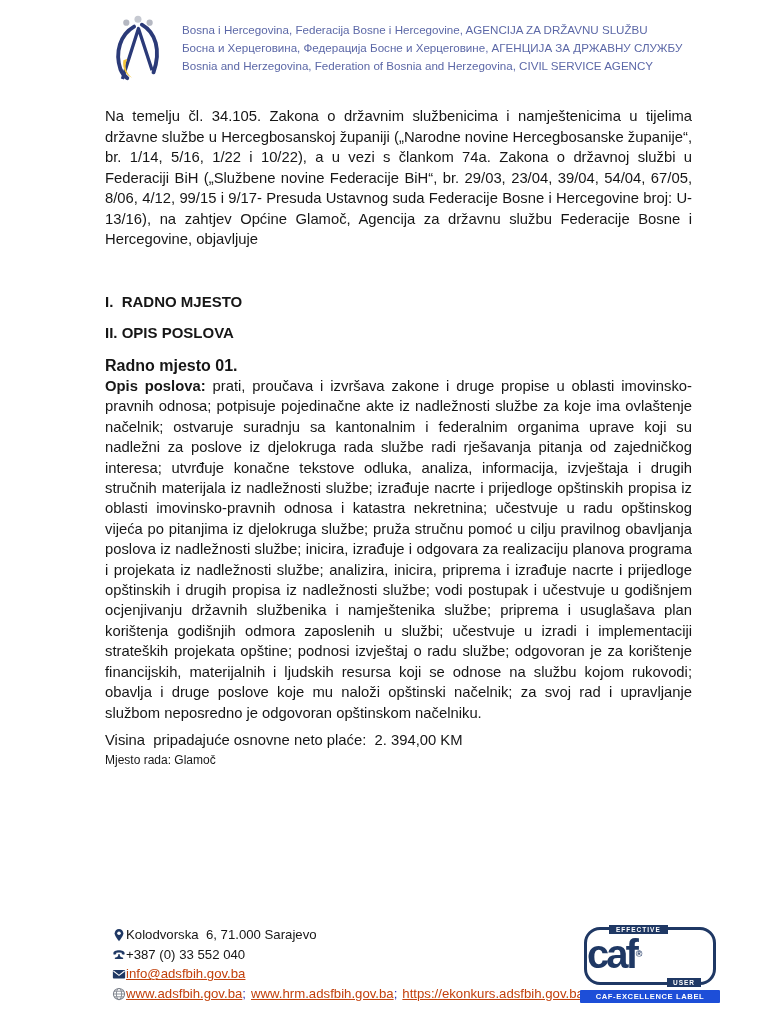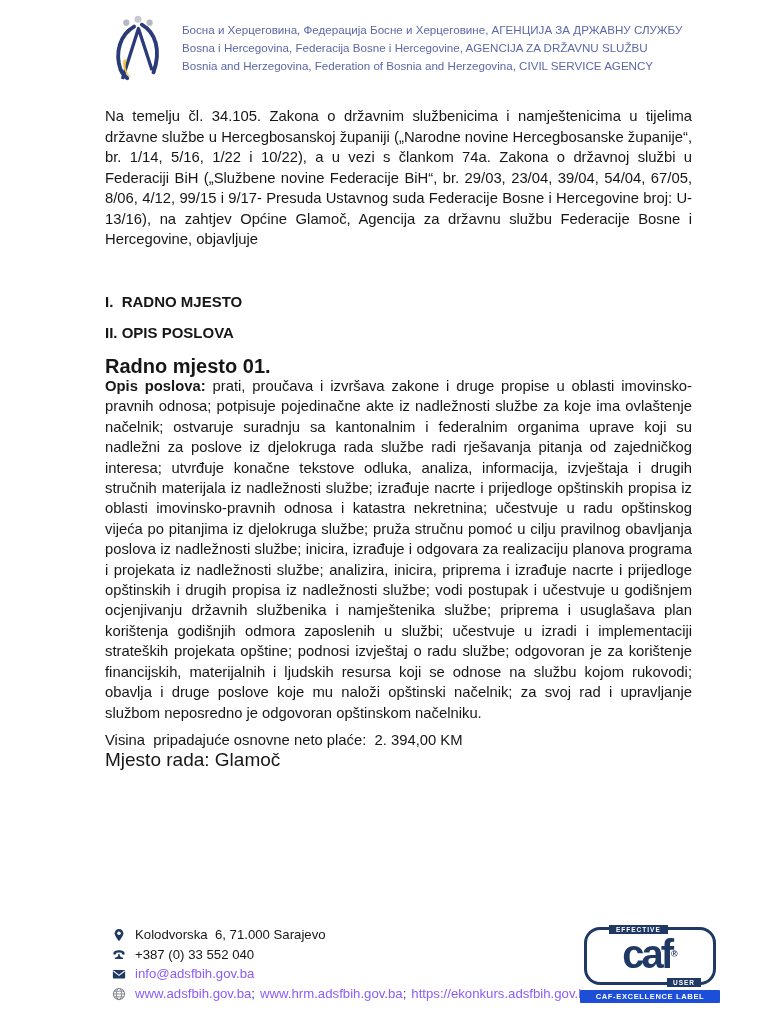--- a/index.html
+++ b/index.html
@@ -15,41 +15,41 @@
   .logo svg{width:70px;height:72px;display:block}
   .header-lines{padding-top:9px;font-size:11.6px;line-height:17.8px;color:#5c68a7;white-space:nowrap}
 
   
   .intro{margin:20px 0 0;font-size:14.8px;line-height:20.5px;text-align:justify}
   .title-block{margin-top:16px;text-align:center;font-size:15px;line-height:21px}
   .t-bold{font-weight:bold}
   .h-sec{margin-top:43px;font-weight:bold;font-size:15px;white-space:pre-wrap}
   .item{margin:10px 0 0;font-size:14.8px;line-height:20.5px;text-align:justify}
   .h-sec2{margin-top:14px;font-weight:bold;font-size:15px}
-  .sub{margin-top:15px;font-weight:bold;font-size:20px;line-height:20.5px}
+  .sub{margin-top:15px;font-weight:bold;font-size:16px;line-height:20.5px}
   .desc{margin:0;font-size:14.8px;line-height:20.4px;text-align:justify}
   .salary{margin:7px 0 0;font-size:14.8px;line-height:20.5px;white-space:pre-wrap}
-  .workplace{margin:0;font-size:19px;line-height:20.5px}
+  .workplace{margin:0;font-size:12px;line-height:20.5px}
 
   
   .contacts{position:absolute;left:112px;top:925px;font-size:13.2px;line-height:19.6px}
-  .c-row{display:flex;align-items:center;gap:9px;height:19.6px}
+  .c-row{display:flex;align-items:center;height:19.6px}
   .c-icon{width:14px;display:flex;justify-content:center}
   .c-icon svg{width:14px;height:14px;display:block}
-  a{color:#8b5cf6;cursor:pointer}
+  a{color:#c2410c;text-decoration:underline;cursor:pointer}
   .sep{color:#3535bb;margin-right:5px}
 
   
   .caf{position:absolute;left:580px;top:927px;width:140px}
   .caf-box{position:relative;width:126px;height:52px;margin:0 auto;
     border:3px solid #1f3864;border-radius:16px;background:#fff}
   .caf-effective{position:absolute;top:-5px;left:22px;background:#1f3864;color:#fff;
     font-size:6.5px;font-weight:bold;letter-spacing:1px;padding:1px 7px}
   .caf-word{font-weight:bold;color:#1f3864;font-size:40px;line-height:48px;
-    text-align:center;letter-spacing:-3px;font-family:"Liberation Sans",sans-serif}
+    text-align:left;letter-spacing:-3px;font-family:"Liberation Sans",sans-serif}
   .caf-reg{font-size:9px;vertical-align:top;letter-spacing:0}
   .caf-user{position:absolute;bottom:-5px;right:12px;background:#1f3864;color:#fff;
     font-size:6.5px;font-weight:bold;letter-spacing:1px;padding:1px 6px}
   .caf-label{margin-top:5px;background:#1d4ed8;color:#fff;text-align:center;
     font-size:7.6px;font-weight:bold;letter-spacing:0.6px;padding:2px 0;border-radius:1px}
 </style>
 </head>
 <body>
 
 <div class="content">
@@ -60,22 +60,22 @@
         <circle cx="25" cy="10" r="3.2" fill="#b5b8c2"></circle>
         <circle cx="37" cy="6.5" r="3.6" fill="#c6c9d1"></circle>
         <circle cx="49" cy="10" r="3.2" fill="#b5b8c2"></circle>
         <path d="M33 14 C19 22 13 40 19 58 C20.5 61.5 23 65 26 67" stroke="#2b3a78" stroke-width="4" fill="none" stroke-linecap="round"></path>
         <path d="M41 12 C55 20 61 38 53 61" stroke="#2b3a78" stroke-width="4" fill="none" stroke-linecap="round"></path>
         <path d="M21 68 L37.5 16 L51.5 59" stroke="#2b3a78" stroke-width="3.4" fill="none" stroke-linejoin="round"></path>
         <path d="M26 47 C22.5 55 24.5 62 31 66.5 C25.5 64.5 20.5 58 22 48.5 Z" fill="#f2c437"></path>
       </svg>
     </div>
     <div class="header-lines">
+      <div>Bosna i Hercegovina, Federacija Bosne i Hercegovine, AGENCIJA ZA DRŽAVNU SLUŽBU</div>
       <div>Босна и Херцеговина, Федерација Босне и Херцеговине, АГЕНЦИЈА ЗА ДРЖАВНУ СЛУЖБУ</div>
-      <div>Bosna i Hercegovina, Federacija Bosne i Hercegovine, AGENCIJA ZA DRŽAVNU SLUŽBU</div>
       <div>Bosnia and Herzegovina, Federation of Bosnia and Herzegovina, CIVIL SERVICE AGENCY</div>
     </div>
   </div>
 
   <p class="intro">Na temelju čl. 34.105. Zakona o državnim službenicima i namještenicima u tijelima državne službe u Hercegbosanskoj županiji („Narodne novine Hercegbosanske županije“, br. 1/14, 5/16, 1/22 i 10/22), a u vezi s člankom 74a. Zakona o državnoj službi u Federaciji BiH („Službene novine Federacije BiH“, br. 29/03, 23/04, 39/04, 54/04, 67/05, 8/06, 4/12, 99/15 i 9/17- Presuda Ustavnog suda Federacije Bosne i Hercegovine broj: U-13/16), na zahtjev Općine Glamoč, Agencija za državnu službu Federacije Bosne i Hercegovine, objavljuje</p>
 
 
   <div class="h-sec">I.  RADNO MJESTO</div>
 
 

